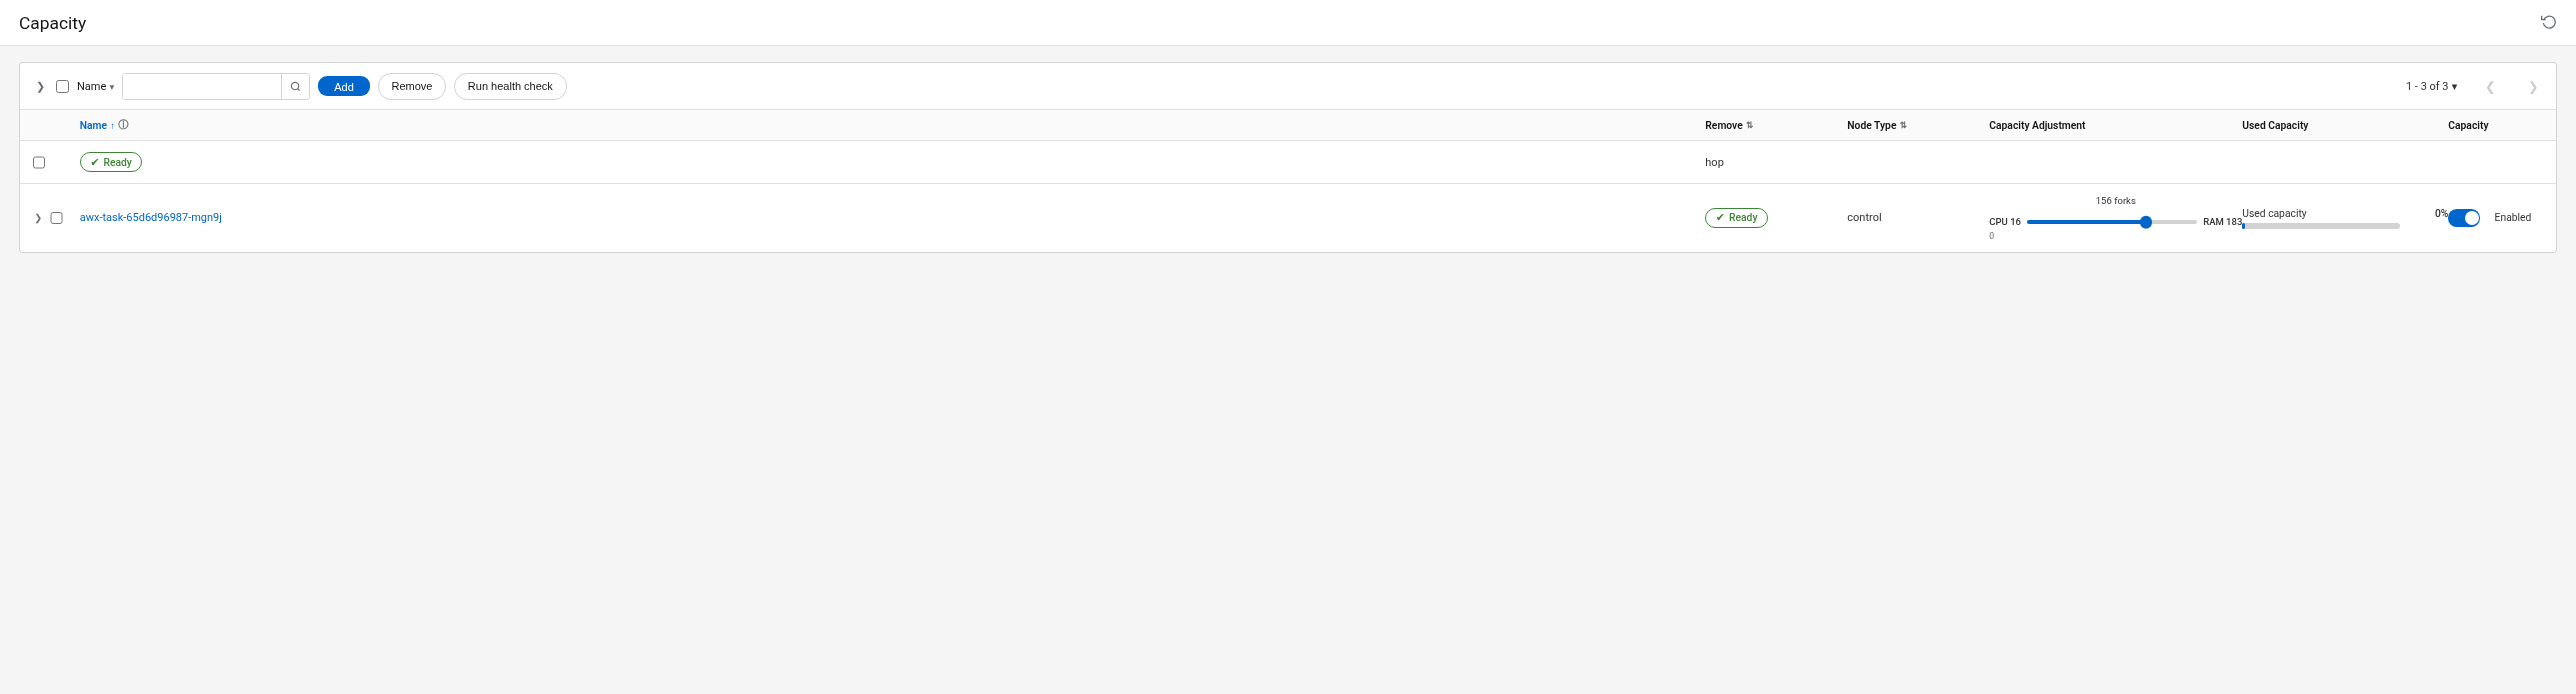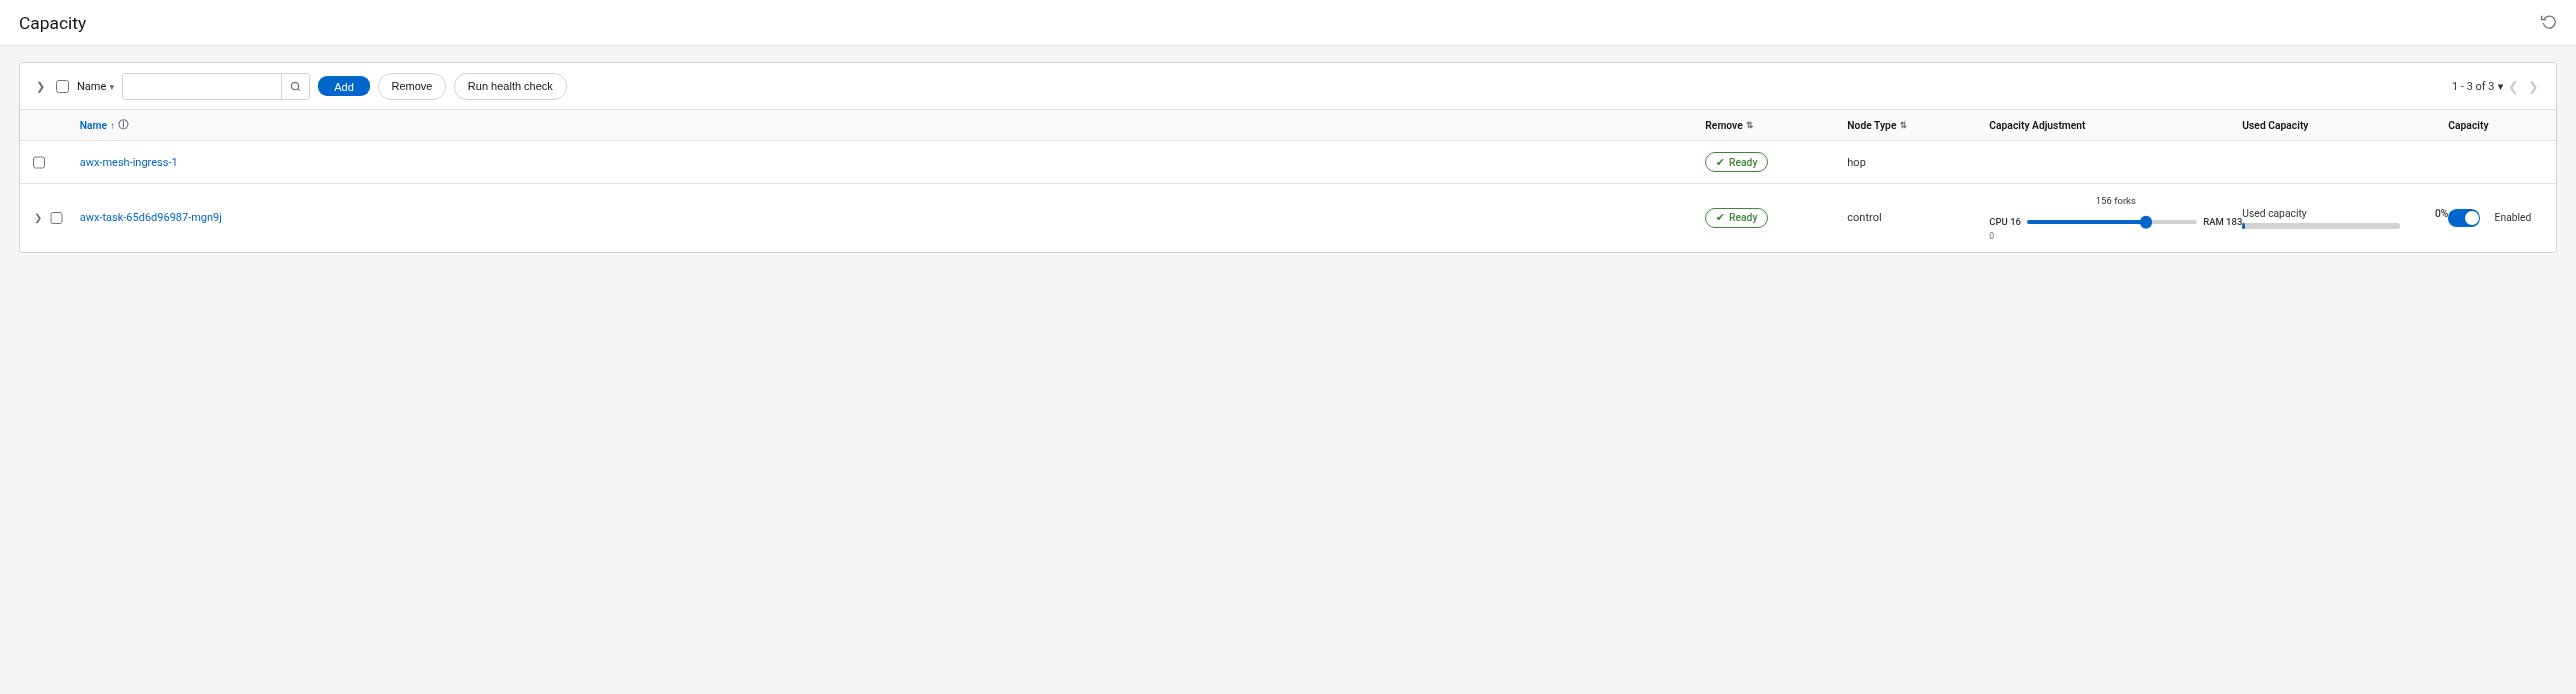--- a/index.html
+++ b/index.html
@@ -125,21 +125,21 @@
       border: 0.8px solid #d2d2d2;
       padding: 4.7px 12.7px;
       border-radius: 13px;
       cursor: pointer;
       font-size: 11px;
       height: 27px;
     }
     .pagination {
       display: flex;
       align-items: center;
-      gap: 0;
+      gap: 23px;
       font-size: 11px;
       color: #333;
       margin-left: 48px;
     }
     .pagination-label {
       display: flex;
       align-items: center;
       gap: 3.2px;
       cursor: pointer;
     }
@@ -409,23 +409,20 @@
         <span>Used Capacity</span>
       </div>
       <div class="col-header">
         <span>Capacity</span>
       </div>
     </div>
 
     <div class="table-row">
       <div class="row-checkbox-cell">
         <input type="checkbox" class="checkbox-input" style="">
-      </div>
-      <div>
-        <a class="instance-link">awx-mesh-ingress-1</a>
       </div>
       <div>
         <span class="status-badge">
           <span class="status-check">✔</span>
           <span>Ready</span>
         </span>
       </div>
       <div class="node-type">hop</div>
       <div></div>
       <div></div>

